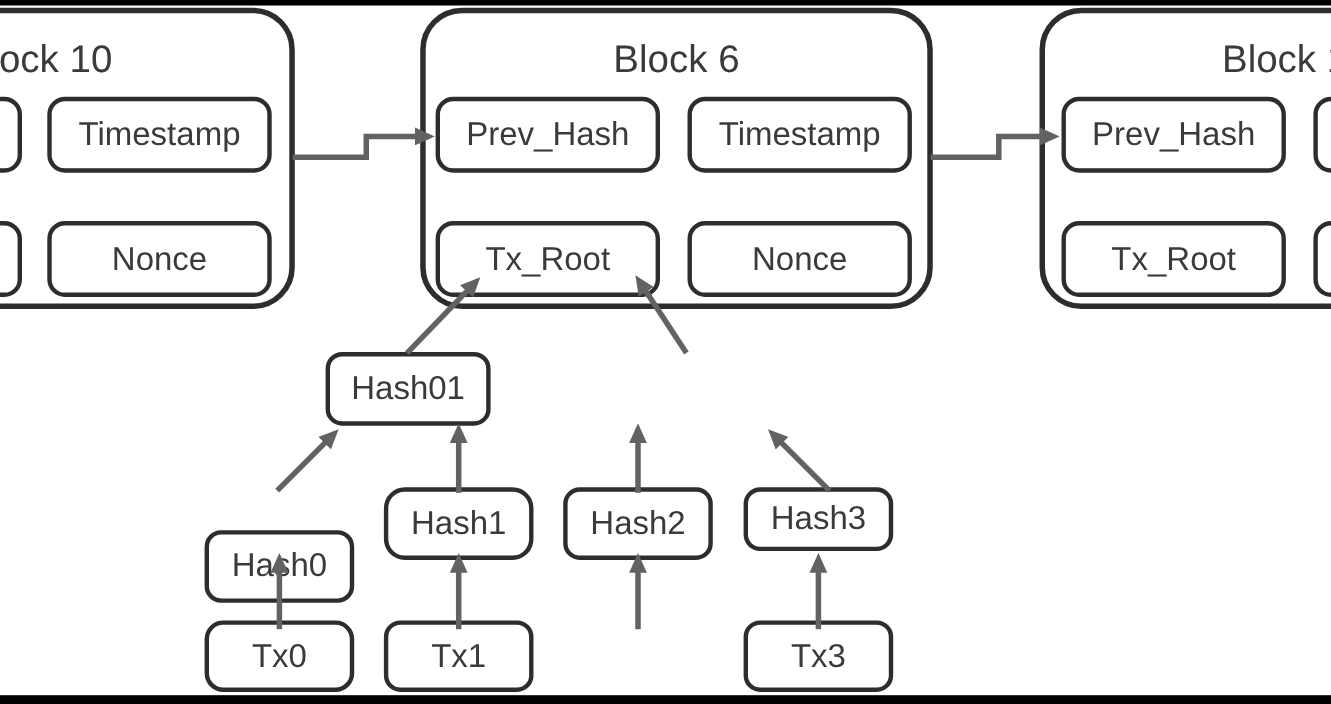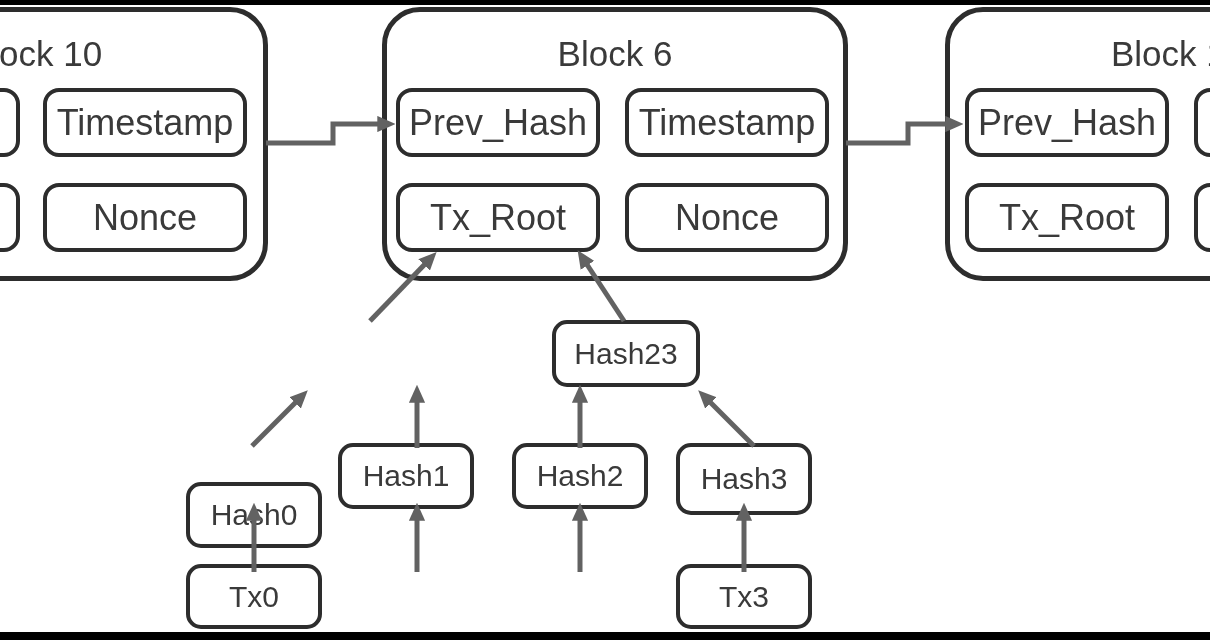--- a/index.html
+++ b/index.html
@@ -38,25 +38,25 @@
     white-space: nowrap;
   }
   .fbox {
     position: absolute;
     height: 69px; width: 204px;
     border: 4px solid var(--outline);
     border-radius: 16px;
     background: var(--bg);
     box-sizing: border-box;
     display: flex; align-items: center; justify-content: center;
-    font-size: 36px; color: var(--text);
+    font-size: 30px; color: var(--text);
     white-space: nowrap;
   }
   .r1 { top: 88px; }
-  .r2 { top: 183px; text-align: right; }
+  .r2 { top: 201px; text-align: right; }
 
   .tbox {
     position: absolute;
     border: 4px solid var(--outline);
     border-radius: 15px;
     background: var(--bg);
     box-sizing: border-box;
     display: flex; align-items: center; justify-content: center;
     font-size: 30px; color: var(--text);
     white-space: nowrap;
@@ -109,39 +109,42 @@
   <div class="btitle" style="left:945px;">Block 12</div>
   <div class="fbox r1" style="left:965px;">
       <span>Prev_Hash</span>
     </div>
   <div class="fbox r1" style="left:1194px;"></div>
   <div class="fbox r2" style="left:965px;">
       <span>Tx_Root</span>
     </div>
   <div class="fbox r2" style="left:1194px;"></div>
 
-  <div class="tbox" style="left:552px;top:320px;width:148px;height:67px;">
-      <span>Hash23</span>
+  <div class="tbox" style="left:296px;top:320px;width:150px;height:67px;">
+      <span>Hash01</span>
     </div>
 
   <div class="tbox" style="left:186px;top:443px;width:136px;height:66px;margin-top:39px;">
       <span>Hash0</span>
     </div>
-  <div class="tbox" style="left:338px;top:443px;width:136px;height:66px;">
+  <div class="tbox" style="left:349px;top:443px;width:136px;height:66px;border-radius:19px;">
       <span>Hash1</span>
     </div>
   <div class="tbox" style="left:512px;top:443px;width:136px;height:66px;justify-content:center;">
       <span>Hash2</span>
     </div>
-  <div class="tbox" style="left:676px;top:443px;width:136px;height:72px;">
+  <div class="tbox" style="left:676px;top:443px;width:136px;height:58px;">
       <span>Hash3</span>
     </div>
 
-  <div class="tbox" style="left:186px;top:564px;width:136px;height:65px;">
+  <div class="tbox" style="left:186px;top:564px;width:136px;height:65px;border-radius:17px;">
       <span>Tx0</span>
+    </div>
+  <div class="tbox" style="left:349px;top:564px;width:136px;height:65px;">
+      <span>Tx1</span>
     </div>
   <div class="tbox" style="left:676px;top:564px;width:136px;height:65px;">
       <span>Tx3</span>
     </div>
 
   <svg class="arrows" viewBox="0 0 1210 640">
     <defs>
       <marker id="ah" viewBox="0 0 10 9" refX="1.5" refY="4.5" markerWidth="3.6" markerHeight="3.3" orient="auto">
         <path class="head" d="M0,0 L10,4.5 L0,9 Z"></path>
       </marker>

